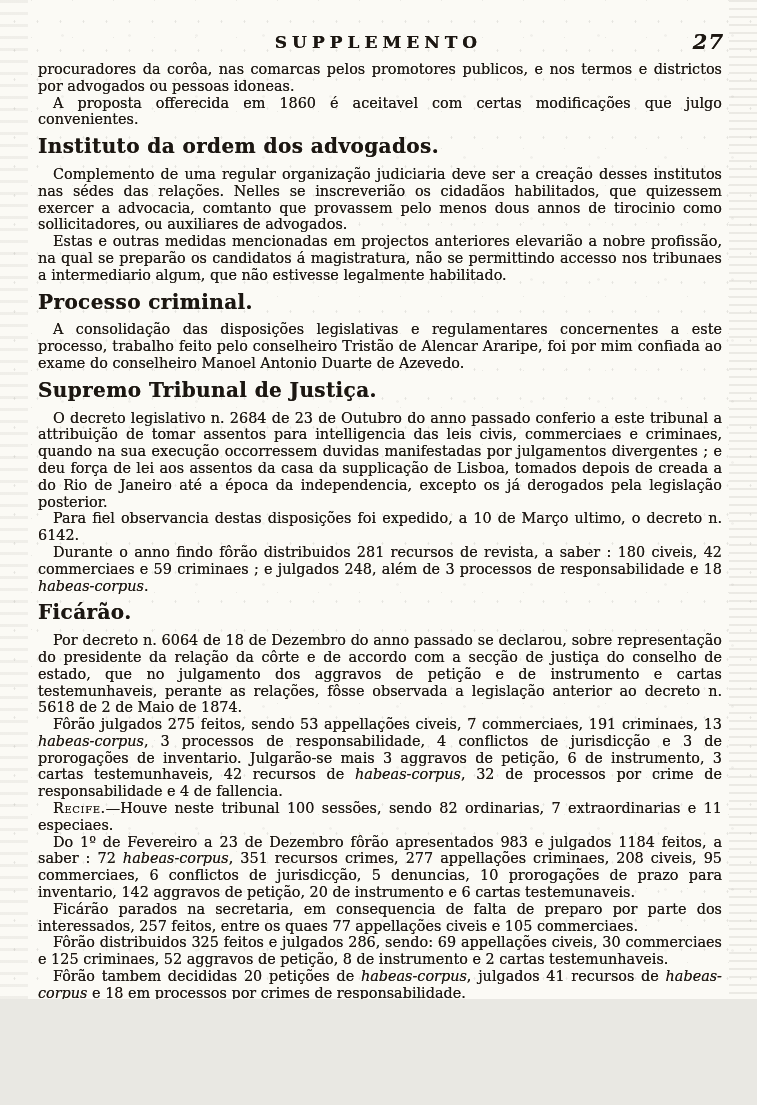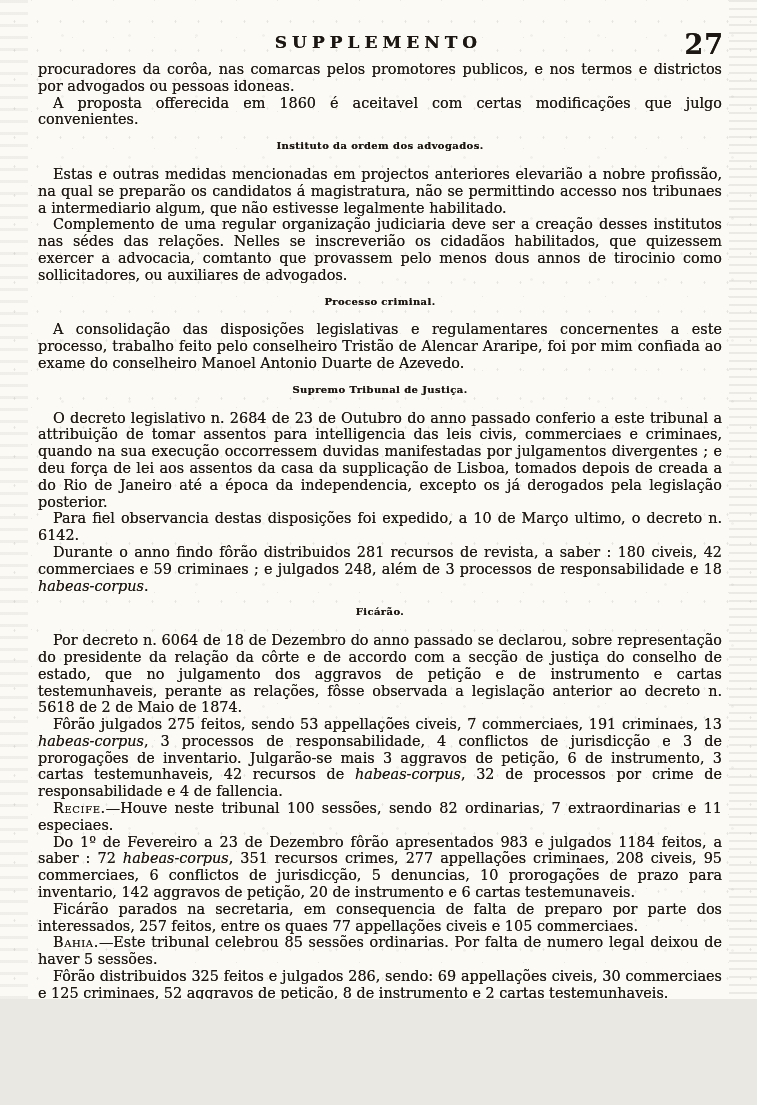--- a/index.html
+++ b/index.html
@@ -27,35 +27,36 @@
   .hdr { position: absolute; top: 32px; left: 0; width: 100%; }
   .title {
     text-align: center;
     font-weight: bold;
     font-size: 17px;
     letter-spacing: 5px;
     text-shadow: 0 0 .6px rgba(25,18,10,.85);
   }
   .pagenum {
     position: absolute; right: 33px; top: -3px;
-    font-size: 27px; font-weight: bold; letter-spacing: 1px;
+    font-size: 21px; font-weight: bold; letter-spacing: 1px;
     text-shadow: 0 0 .6px rgba(25,18,10,.85);
+    font-style: italic;
   }
   .bodytext {
     position: absolute; top: 61px; left: 38px; width: 684px;
     font-size: 14.4px; line-height: 16.8px;
     text-align: justify;
     text-shadow: 0 0 .5px rgba(25,18,10,.8);
   }
   .bodytext p { margin: 0; text-indent: 15px; }
   .bodytext p.noind { text-indent: 0; }
   .bodytext h3 {
     margin: 10px 0 11px;
-    text-align: center; text-indent: 0;
-    font-size: 10px; font-weight: bold;
+    text-indent: 0;
+    font-size: 20px; font-weight: bold;
     letter-spacing: .4px;
   }
   .it { font-style: italic; }
   .sc { font-variant: small-caps; letter-spacing: .6px; }
 </style>
 </head>
 <body>
 
 <div class="page">
   <div class="edge edge-left"></div>
@@ -63,31 +64,30 @@
 
   <header class="hdr">
     <div class="title">SUPPLEMENTO</div>
     <div class="pagenum">27</div>
   </header>
 
   <main class="bodytext">
     <p class="noind"><span>procuradores da corôa, nas comarcas pelos promotores publicos, e nos termos e districtos por advogados ou pessoas idoneas.</span></p>
     <p><span>A proposta offerecida em 1860 é aceitavel com certas modificações que julgo convenientes.</span></p>
     <h3><span>Instituto da ordem dos advogados.</span></h3>
+    <p><span>Complemento de uma regular organização judiciaria deve ser a creação desses institutos nas sédes das relações. Nelles se inscreverião os cidadãos habilitados, que quizessem exercer a advocacia, comtanto que provassem pelo menos dous annos de tirocinio como sollicitadores, ou auxiliares de advogados.</span></p>
     <p><span>Estas e outras medidas mencionadas em projectos anteriores elevarião a nobre profissão, na qual se preparão os candidatos á magistratura, não se permittindo accesso nos tribunaes a intermediario algum, que não estivesse legalmente habilitado.</span></p>
-    <p><span>Complemento de uma regular organização judiciaria deve ser a creação desses institutos nas sédes das relações. Nelles se inscreverião os cidadãos habilitados, que quizessem exercer a advocacia, comtanto que provassem pelo menos dous annos de tirocinio como sollicitadores, ou auxiliares de advogados.</span></p>
     <h3><span>Processo criminal.</span></h3>
     <p><span>A consolidação das disposições legislativas e regulamentares concernentes a este processo, trabalho feito pelo conselheiro Tristão de Alencar Araripe, foi por mim confiada ao exame do conselheiro Manoel Antonio Duarte de Azevedo.</span></p>
     <h3><span>Supremo Tribunal de Justiça.</span></h3>
     <p><span>O decreto legislativo n. 2684 de 23 de Outubro do anno passado conferio a este tribunal a attribuição de tomar assentos para intelligencia das leis civis, commerciaes e criminaes, quando na sua execução occorressem duvidas manifestadas por julgamentos divergentes ; e deu força de lei aos assentos da casa da supplicação de Lisboa, tomados depois de creada a do Rio de Janeiro até a época da independencia, excepto os já derogados pela legislação posterior.</span></p>
     <p><span>Para fiel observancia destas disposições foi expedido, a 10 de Março ultimo, o decreto n. 6142.</span></p>
     <p><span>Durante o anno findo fôrão distribuidos 281 recursos de revista, a saber : 180 civeis, 42 commerciaes e 59 criminaes ; e julgados 248, além de 3 processos de responsabilidade e 18 </span><span class="it">habeas-corpus</span><span>.</span></p>
     <h3><span>Ficárão.</span></h3>
     <p><span>Por decreto n. 6064 de 18 de Dezembro do anno passado se declarou, sobre representação do presidente da relação da côrte e de accordo com a secção de justiça do conselho de estado, que no julgamento dos aggravos de petição e de instrumento e cartas testemunhaveis, perante as relações, fôsse observada a legislação anterior ao decreto n. 5618 de 2 de Maio de 1874.</span></p>
     <p><span>Fôrão julgados 275 feitos, sendo 53 appellações civeis, 7 commerciaes, 191 criminaes, 13 </span><span class="it">habeas-corpus</span><span>, 3 processos de responsabilidade, 4 conflictos de jurisdicção e 3 de prorogações de inventario. Julgarão-se mais 3 aggravos de petição, 6 de instrumento, 3 cartas testemunhaveis, 42 recursos de </span><span class="it">habeas-corpus</span><span>, 32 de processos por crime de responsabilidade e 4 de fallencia.</span></p>
     <p><span class="sc">Recife.</span><span>—Houve neste tribunal 100 sessões, sendo 82 ordinarias, 7 extraordinarias e 11 especiaes.</span></p>
     <p><span>Do 1º de Fevereiro a 23 de Dezembro fôrão apresentados 983 e julgados 1184 feitos, a saber : 72 </span><span class="it">habeas-corpus</span><span>, 351 recursos crimes, 277 appellações criminaes, 208 civeis, 95 commerciaes, 6 conflictos de jurisdicção, 5 denuncias, 10 prorogações de prazo para inventario, 142 aggravos de petição, 20 de instrumento e 6 cartas testemunaveis.</span></p>
     <p><span>Ficárão parados na secretaria, em consequencia de falta de preparo por parte dos interessados, 257 feitos, entre os quaes 77 appellações civeis e 105 commerciaes.</span></p>
-    <p><span class="sc">Bahia.</span><span>—Este tribunal celebrou 85 sessões ordinarias. Por falta de numero legal deixou de haver 5 sessões.</span></p>
     <p><span>Fôrão distribuidos 325 feitos e julgados 286, sendo: 69 appellações civeis, 30 commerciaes e 125 criminaes, 52 aggravos de petição, 8 de instrumento e 2 cartas testemunhaveis.</span></p>
     <p><span>Fôrão tambem decididas 20 petições de </span><span class="it">habeas-corpus</span><span>, julgados 41 recursos de </span><span class="it">habeas-corpus</span><span> e 18 em processos por crimes de responsabilidade.</span></p>
   </main>
 </div>
 
 </body></html>

